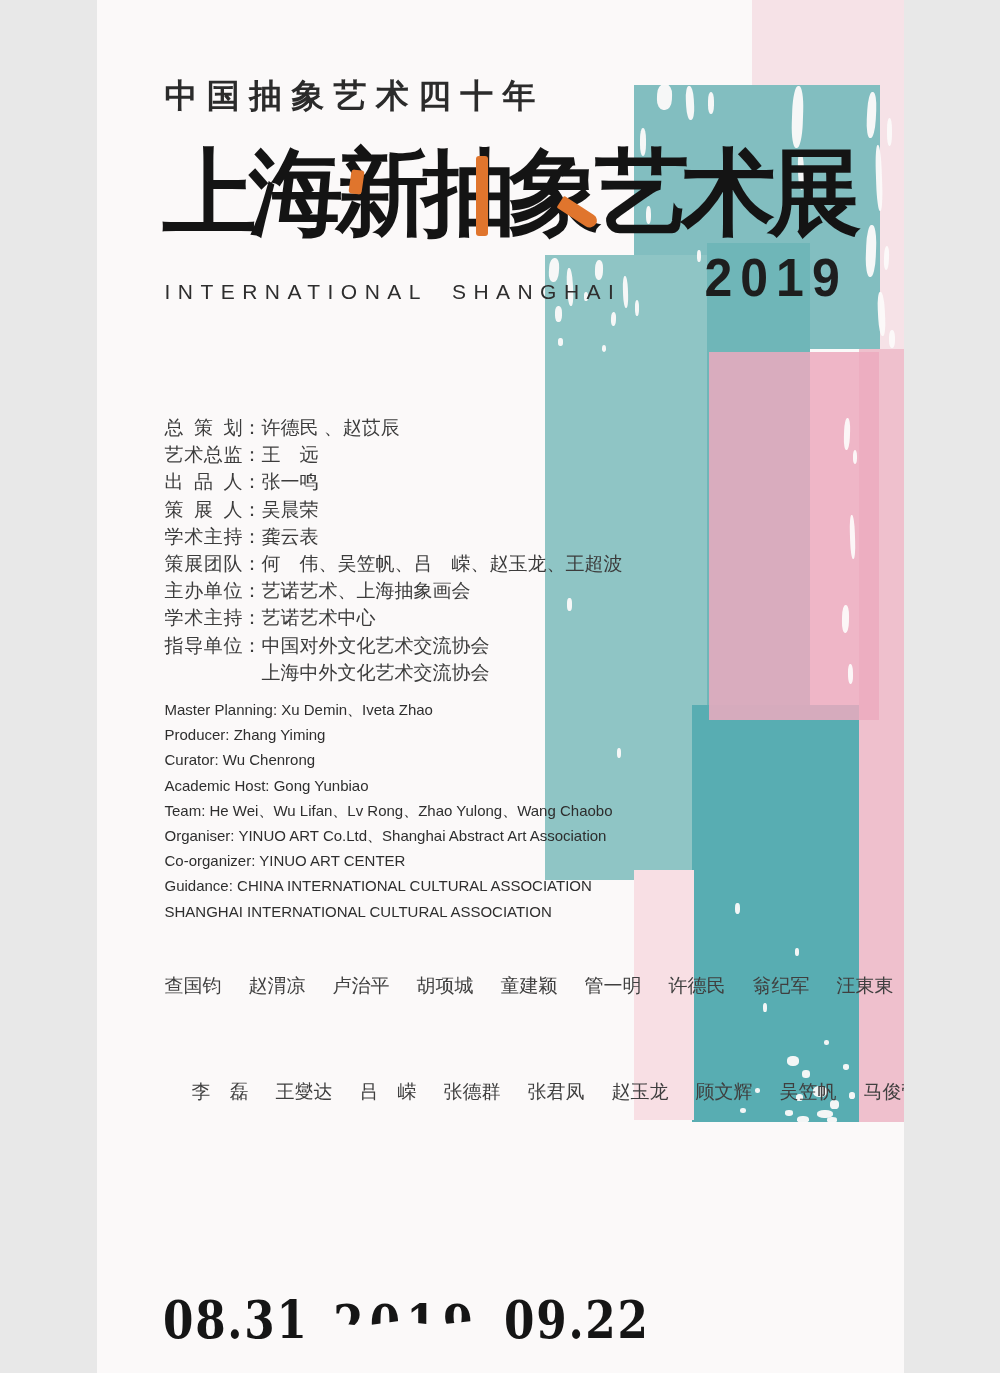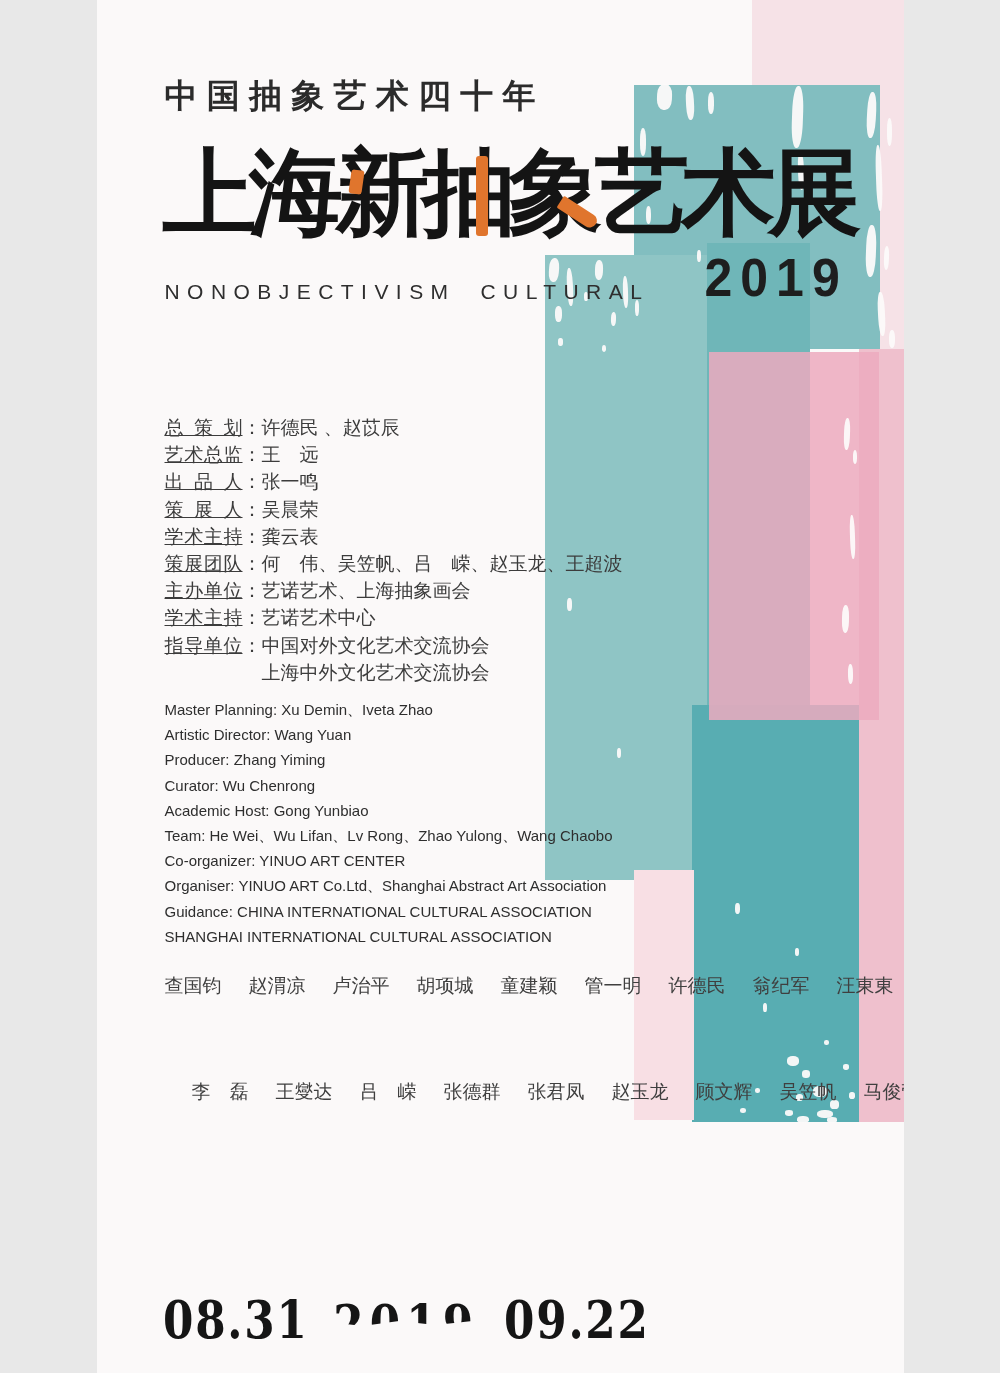--- a/index.html
+++ b/index.html
@@ -29,21 +29,21 @@
   .eyebrow{left:68px;top:74px;font-size:33px;font-weight:700;letter-spacing:.28em;color:#2b2b2b;white-space:nowrap;}
   .title{left:66px;top:146px;font-size:94px;font-weight:700;letter-spacing:-.08em;color:#141414;
          font-family:"Liberation Serif",serif;white-space:nowrap;line-height:1;}
   .subtitle{left:68px;top:280px;font-size:21px;font-weight:500;letter-spacing:.355em;word-spacing:.55em;
             color:#2e2e2e;white-space:nowrap;}
   .year{left:608px;top:247px;font-size:50px;font-weight:600;letter-spacing:.16em;color:#1e1e1e;
         transform:scaleY(1.06);transform-origin:left top;white-space:nowrap;}
   .accent{position:absolute;background:var(--orange);}
   
   .credits-cn{left:68px;top:414px;font-size:19px;line-height:27.2px;color:#3c3c3c;white-space:nowrap;}
-  .credits-cn .lab{display:inline-block;width:78px;text-align:justify;text-align-last:justify;white-space:normal;text-decoration:underline;}
+  .credits-cn .lab{display:inline-block;width:78px;text-align:justify;text-align-last:justify;white-space:normal;}
   .credits-cn .colon{white-space:pre;}
   .credits-en{left:68px;top:697px;font-size:15px;line-height:25.2px;color:#2e2e2e;white-space:nowrap;}
   
   .artists-head{left:68px;top:981px;font-size:20px;font-weight:700;letter-spacing:.02em;color:#222;white-space:nowrap;}
   .agrid{position:absolute;left:68px;display:grid;grid-template-columns:repeat(11,84px);font-size:19px;
          color:#3f3f3f;white-space:pre;}
   .r1{top:973px;} .r2{top:1049px;} .r3{top:1079px;text-align:right;}
   
   .venue{left:66px;top:1252px;font-size:29px;font-weight:700;color:#111;
          font-family:"Liberation Serif",serif;white-space:nowrap;letter-spacing:.01em;}
@@ -121,21 +121,21 @@
     <i class="gr" style="left:700px;top:1116px;width:12px;height:7px"></i>
     <i class="gr" style="left:730px;top:1117px;width:10px;height:6px"></i>
   </div>
 
   <div class="abs eyebrow">中国抽象艺术四十年</div>
   <div class="abs title">上海新抽象艺术展</div>
 
   <div class="accent" style="left:253px;top:170px;width:13px;height:24px;transform:rotate(8deg);border-radius:3px;"></div>
   <div class="accent" style="left:379px;top:156px;width:12px;height:80px;border-radius:3px;"></div>
   <div class="accent" style="left:460px;top:206px;width:42px;height:14px;transform:rotate(33deg);border-radius:3px 14px 16px 3px;"></div>
-  <div class="abs subtitle">NONOBJECTIVISM  CULTURAL</div>
+  <div class="abs subtitle">INTERNATIONAL  SHANGHAI</div>
   <div class="abs year">2019</div>
 
   <div class="abs credits-cn">
 
       <div><span class="lab">总策划</span><span class="colon">：</span><span>许德民 、赵苡辰</span></div>
 
       <div><span class="lab">艺术总监</span><span class="colon">：</span><span>王　远</span></div>
 
       <div><span class="lab">出品人</span><span class="colon">：</span><span>张一鸣</span></div>
 
@@ -151,33 +151,32 @@
 
       <div><span class="lab">指导单位</span><span class="colon">：</span><span>中国对外文化艺术交流协会</span></div>
 
       <div><span class="lab"></span><span class="colon">　</span><span>上海中外文化艺术交流协会</span></div>
     </div>
 
   <div class="abs credits-en">
 
       <div>Master Planning: Xu Demin、Iveta Zhao</div>
 
-      <div>Artistic Director: Wang Yuan</div>
 
       <div>Producer: Zhang Yiming</div>
 
       <div>Curator: Wu Chenrong</div>
 
       <div>Academic Host: Gong Yunbiao</div>
 
       <div>Team: He Wei、Wu Lifan、Lv Rong、Zhao Yulong、Wang Chaobo</div>
 
+      <div>Organiser: YINUO ART Co.Ltd、Shanghai Abstract Art Association</div>
+
       <div>Co-organizer: YINUO ART CENTER</div>
-
-      <div>Organiser: YINUO ART Co.Ltd、Shanghai Abstract Art Association</div>
 
       <div>Guidance: CHINA INTERNATIONAL CULTURAL ASSOCIATION</div>
 
       <div>SHANGHAI INTERNATIONAL CULTURAL ASSOCIATION</div>
     </div>
 
   <div class="agrid r1">
     
   <span class="aname">查国钧</span><span class="aname">赵渭凉</span><span class="aname">卢治平</span><span class="aname">胡项城</span><span class="aname">童建颖</span><span class="aname">管一明</span><span class="aname">许德民</span><span class="aname">翁纪军</span><span class="aname">汪東東</span><span class="aname">凌代宏</span><span class="aname">王益辉</span></div>
   <div class="agrid r3">

